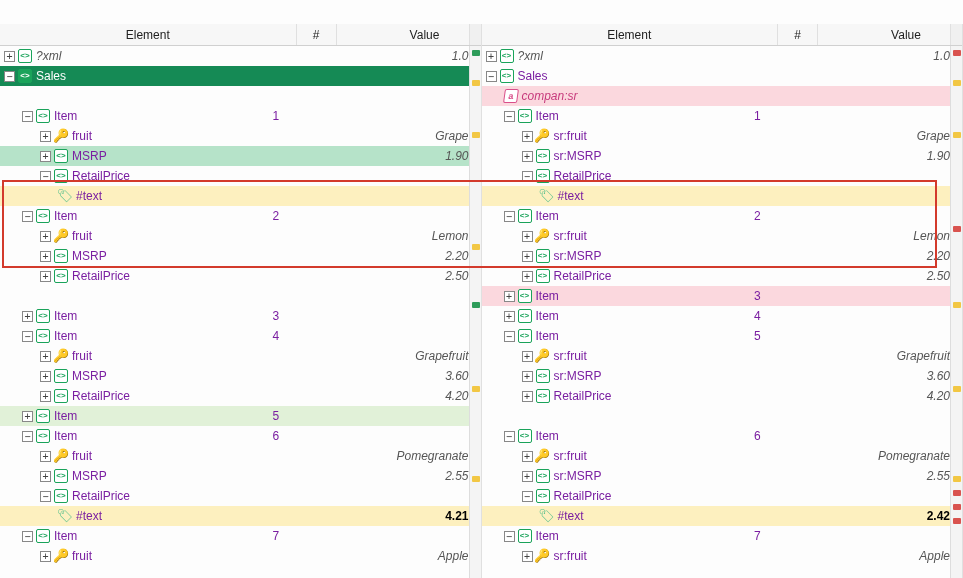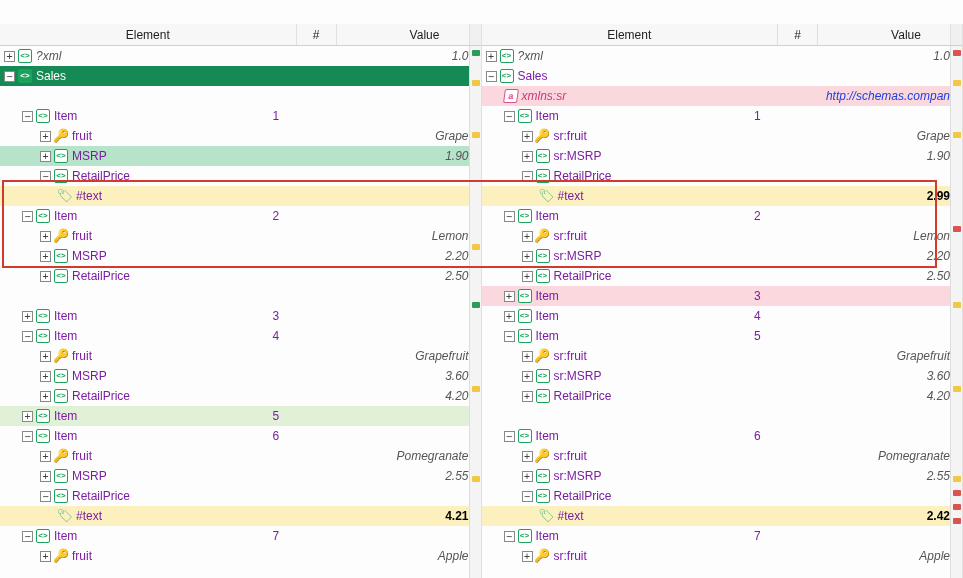--- a/index.html
+++ b/index.html
@@ -435,24 +435,23 @@
                 <span class="icon icon-xml">&lt;&gt;</span>
                 <span class="label ">Sales</span>
               </div>
               <div class="cell-hash"></div>
               <div class="cell-value "></div>
             </div>
             <div class="row bg-pink">
               <div class="cell-element">
                 <span class="indent ind-1"></span>
                 <span class="icon icon-attr">a</span>
-                <span class="label attr">xmlns:sr</span>
-              </div>
-              <div class="cell-hash"></div>
-              <div class="cell-value link">http://schemas.compan</div>
+                <span class="label attr">compan:sr</span>
+              </div>
+              <div class="cell-hash"></div>
             </div>
             <div class="row ">
               <div class="cell-element">
                 <span class="indent ind-1"></span>
                 <span class="toggle">−</span>
                 <span class="icon icon-xml">&lt;&gt;</span>
                 <span class="label ">Item</span>
               </div>
               <div class="cell-hash">1</div>
               <div class="cell-value "></div>
@@ -487,21 +486,20 @@
               <div class="cell-hash"></div>
               <div class="cell-value "></div>
             </div>
             <div class="row bg-yellow">
               <div class="cell-element">
                 <span class="indent ind-3"></span>
                 <span class="icon icon-tag">🏷</span>
                 <span class="label ">#text</span>
               </div>
               <div class="cell-hash"></div>
-              <div class="cell-value bold">2.99</div>
             </div>
             <div class="row ">
               <div class="cell-element">
                 <span class="indent ind-1"></span>
                 <span class="toggle">−</span>
                 <span class="icon icon-xml">&lt;&gt;</span>
                 <span class="label ">Item</span>
               </div>
               <div class="cell-hash">2</div>
               <div class="cell-value "></div>

